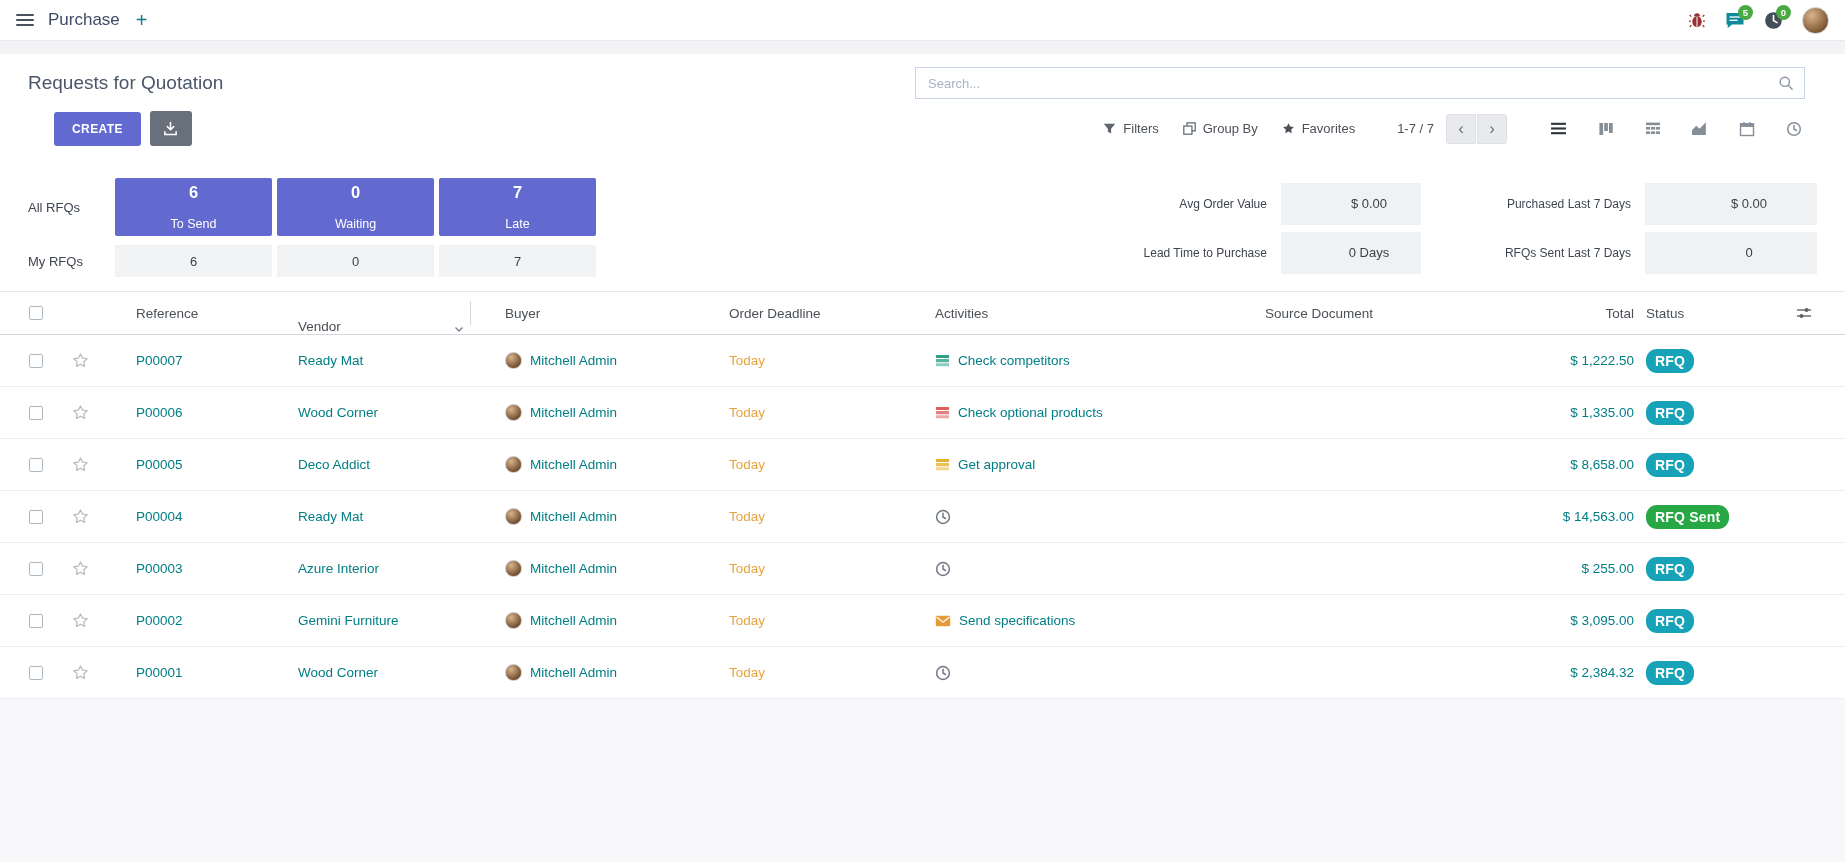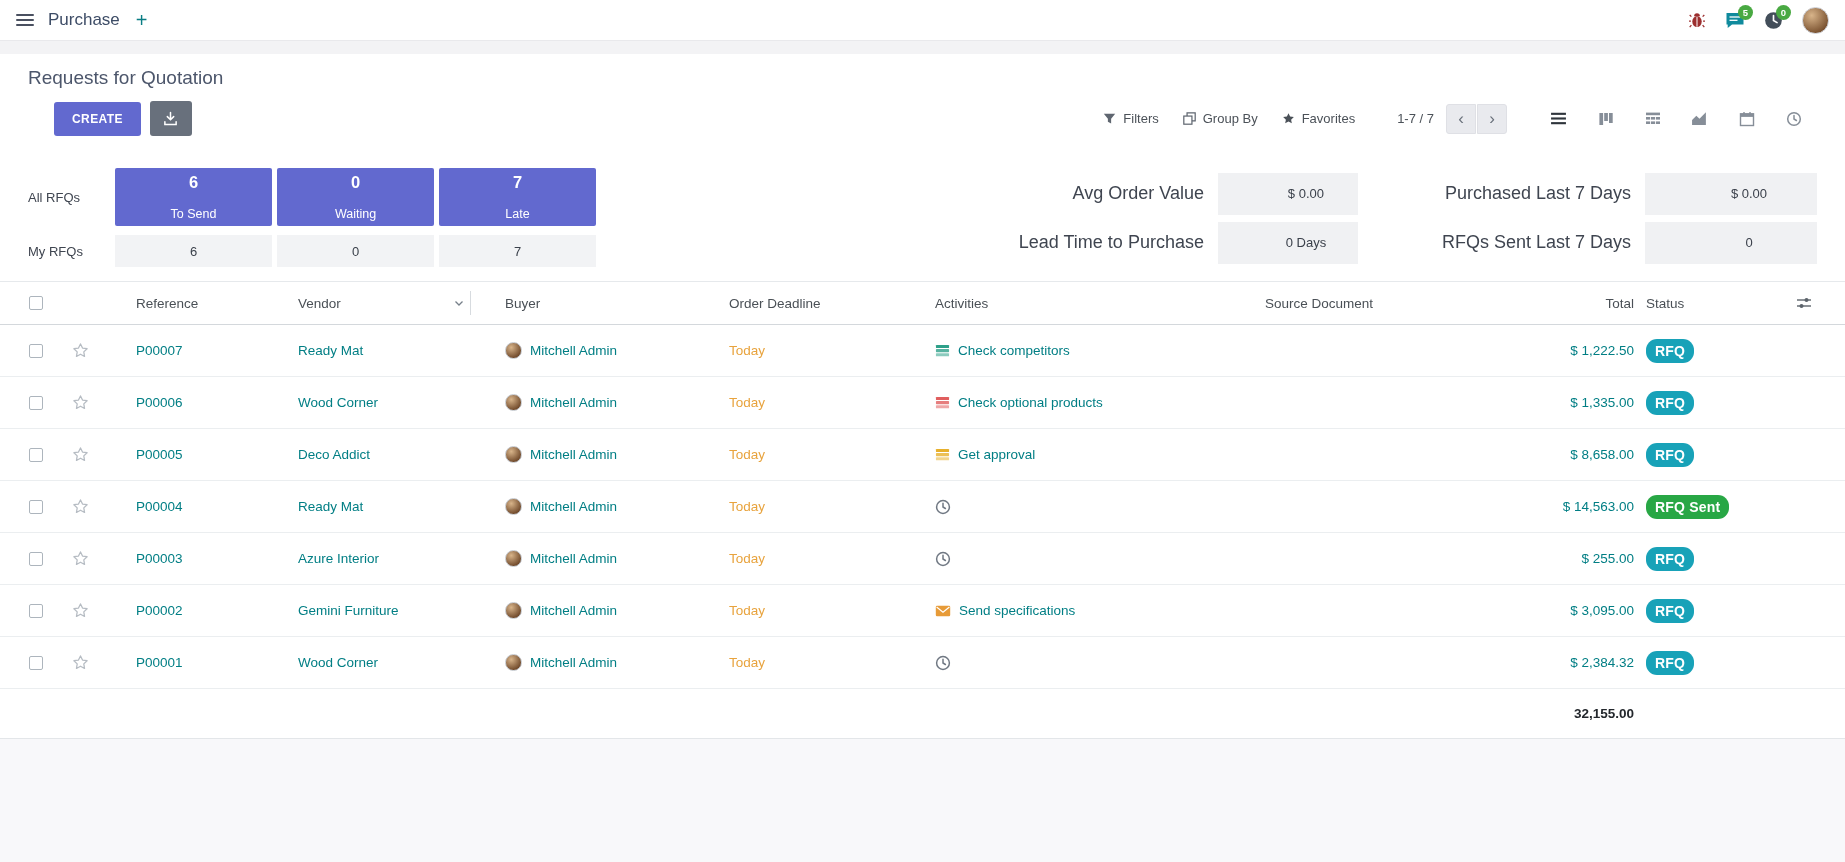--- a/index.html
+++ b/index.html
@@ -46,32 +46,32 @@
 
   
   .dashboard{ display:flex; justify-content:space-between; align-items:flex-start; padding:16px 28px 14px 28px; background:#fff; flex:none; }
   .dash-left{ display:grid; grid-template-columns:82px 157px 157px 157px; grid-template-rows:58px 32px; column-gap:5px; row-gap:9px; align-items:center; }
   .dash-label{ font-size:13px; color:#3f4550; }
   .tile{ height:58px; background:var(--primary); color:#fff; border-radius:2px; display:flex; flex-direction:column; align-items:center; justify-content:center; cursor:pointer; }
   .tile .num{ font-size:16.5px; font-weight:600; margin-bottom:4px; }
   .tile .lbl{ font-size:12.5px;margin-top:11px; }
   .mybox{ height:32px; background:#f2f3f5; display:flex; align-items:center; justify-content:center; font-size:13px; color:#3b414b; cursor:pointer; }
   .dash-right{ display:grid; grid-template-columns:auto 140px 56px auto 172px; grid-template-rows:47px 47px; column-gap:14px; row-gap:2px; align-items:center; padding-top:2px; }
-  .stat-label{ text-align:right; font-size:18px; color:#3f4550; }
+  .stat-label{ text-align:right; font-size:12px; color:#3f4550; }
   .stat-box{ height:42px; background:#f0f1f3; display:flex; align-items:center; justify-content:center; font-size:13px; color:#3b414b;padding-left:36px; }
 
   
   .lgrid{ display:grid; grid-template-columns:44px 44px 162px 207px 224px 206px 330px minmax(0,1fr) 190px 140px 55px; align-items:center; padding:0 14px; }
   .thead{ height:44px; border-top:1px solid #e6e9ec; border-bottom:1px solid #d4d8dc; font-size:13.5px; font-weight:500; color:#4a5056; background:#fff; }
   .cell{ min-width:0; white-space:nowrap; overflow:hidden; text-overflow:ellipsis; }
   .c-check, .c-star, .c-toggle{ display:flex; align-items:center; justify-content:center; }
   .c-ref,.c-vendor,.c-buyer,.c-deadline,.c-activity,.c-source{ padding-left:34px; }
   .c-total{ text-align:right; padding-right:2px; }
   .c-status{ padding-left:10px; }
-  .h-vendor{ display:flex; align-items:center; position:relative; height:100%;gap:20px; }
+  .h-vendor{ display:flex; align-items:flex-end; position:relative; height:100%;gap:20px; }
   .h-vendor .sort{ margin-left:auto; margin-right:7px; display:flex; }
   .h-vendor:after{ content:''; position:absolute; right:0; top:9px; bottom:9px; width:1px; background:#d7dbdf; }
   .checkbox{ width:14px; height:14px; border:1px solid #adb5bd; border-radius:2px; background:#fff; display:inline-block; cursor:pointer; }
   .trow{ height:52px; border-bottom:1px solid #ebeef0; background:#fff; font-size:13.5px; cursor:pointer; }
   .link{ color:var(--link); }
   .c-deadline{ color:var(--warning); }
   .c-buyer{ display:flex; align-items:center; gap:8px; }
   .mini-avatar{ width:17px; height:17px; flex:none; border-radius:50%; background:radial-gradient(circle at 35% 30%, #d8b48a, #70492a 75%); border:1px solid #c2c6cc; }
   .c-activity{ display:flex; align-items:center; gap:8px; }
   .act-icon{ display:flex; flex:none; }
@@ -128,20 +128,29 @@
         <span class="tb-badge">0</span>
       </span>
       <span class="avatar"></span>
     </div>
   </header>
   <div class="topbar-gap"></div>
 
   <section class="control-panel">
     <div class="cp-row1">
       <h1 class="page-title">Requests for Quotation</h1>
+      <div class="searchbar">
+        <input placeholder="Search..." style="">
+        <span style="display:flex;">
+          <svg width="16" height="16" viewBox="0 0 16 16">
+              <circle cx="6.8" cy="6.8" r="4.6" fill="none" stroke="#8a95a3" stroke-width="1.4"></circle>
+              <line x1="10.3" y1="10.3" x2="14.2" y2="14.2" stroke="#8a95a3" stroke-width="1.4" stroke-linecap="round"></line>
+            </svg>
+        </span>
+      </div>
     </div>
     <div class="cp-row2">
       <div class="cp-left">
         <button class="btn-create">CREATE</button>
         <button class="btn-export">
           <span style="display:flex;">
             <svg width="15" height="15" viewBox="0 0 16 16">
                 <path d="M8 1.5v7.5M4.6 6L8 9.4 11.4 6" stroke="#fff" stroke-width="1.6" fill="none" stroke-linecap="round"></path>
                 <path d="M2 11.5v3h12v-3" stroke="#fff" stroke-width="1.6" fill="none" stroke-linecap="round"></path>
               </svg>
@@ -561,19 +570,16 @@
     </div>
     <div class="cell c-source"></div>
     <div class="cell c-total link">$ 2,384.32</div>
     <div class="cell c-status">
       <span class="badge-status info">RFQ</span>
     </div>
     <div class="cell c-toggle"></div>
   </div>
       </div>
 
-    <div class="lgrid table-footer">
-      <div class="cell footer-total">32,155.00</div>
-    </div>
   </section>
 
   <div class="bottom-fill"></div>
 </div>
 
 </body></html>

